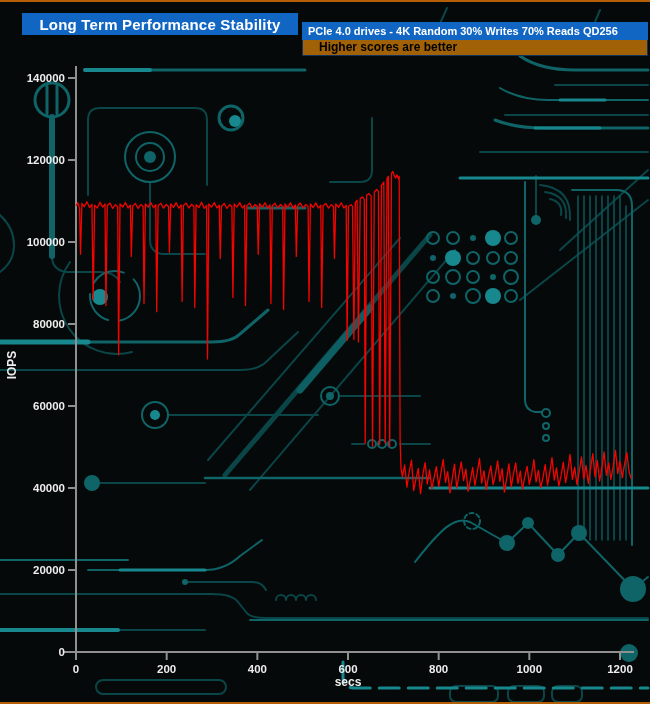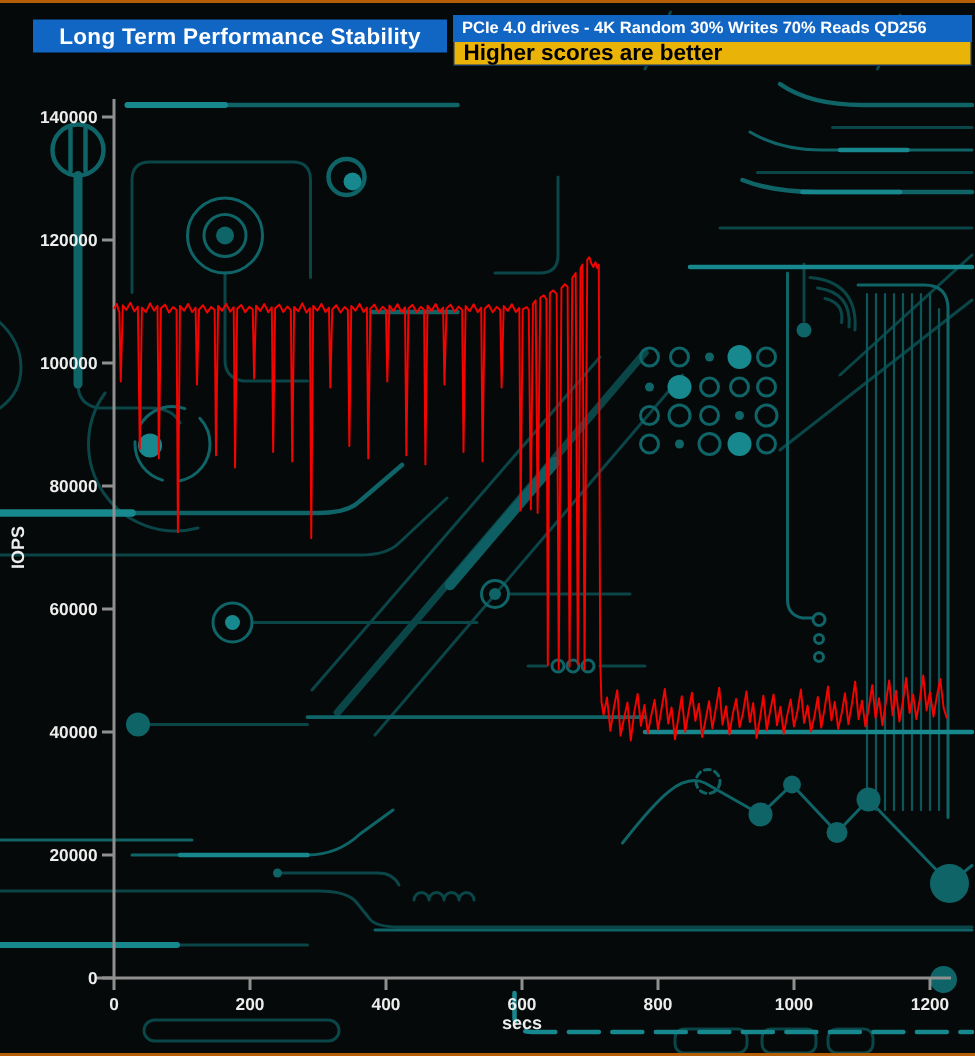--- a/index.html
+++ b/index.html
@@ -11,25 +11,25 @@
   .edge-top{top:0;}
   .edge-bottom{bottom:0;}
   .hdr-left{
     position:absolute;left:22px;top:13px;width:276px;height:22px;
     background:var(--blue,#1166c4);color:#fff;font-weight:bold;font-size:15px;
     display:flex;align-items:center;justify-content:center;z-index:5;letter-spacing:.2px;
   }
   .hdr-right{position:absolute;left:302px;top:10px;width:346px;z-index:5;}
   .hdr-right .row1{
     height:18px;background:var(--blue,#1166c4);color:#fff;font-weight:bold;font-size:11px;
-    line-height:18px;padding-left:6px;white-space:nowrap;
+    line-height:18px;padding-left:6px;white-space:nowrap;margin-top:12px;
   }
   .hdr-right .row2{
-    height:15px;background:#eab308;color:#000;font-weight:bold;font-size:15px;
-    line-height:15px;padding-left:6px;border:1px solid #11315e;border-top:none;white-space:nowrap;
+    height:15px;background:#a16207;color:#000;font-weight:bold;font-size:12px;
+    line-height:15px;padding-left:16px;border:1px solid #11315e;border-top:none;white-space:nowrap;
   }
   svg.layer{position:absolute;left:0;top:0;}
   #circuit{z-index:1;}
   #chart-svg{z-index:3;}
   svg text{font-family:"Liberation Sans",sans-serif;font-weight:bold;fill:#ededed;}
   .tr{fill:none;stroke-linecap:round;stroke-linejoin:round;}
 </style>
 </head>
 <body>
 

